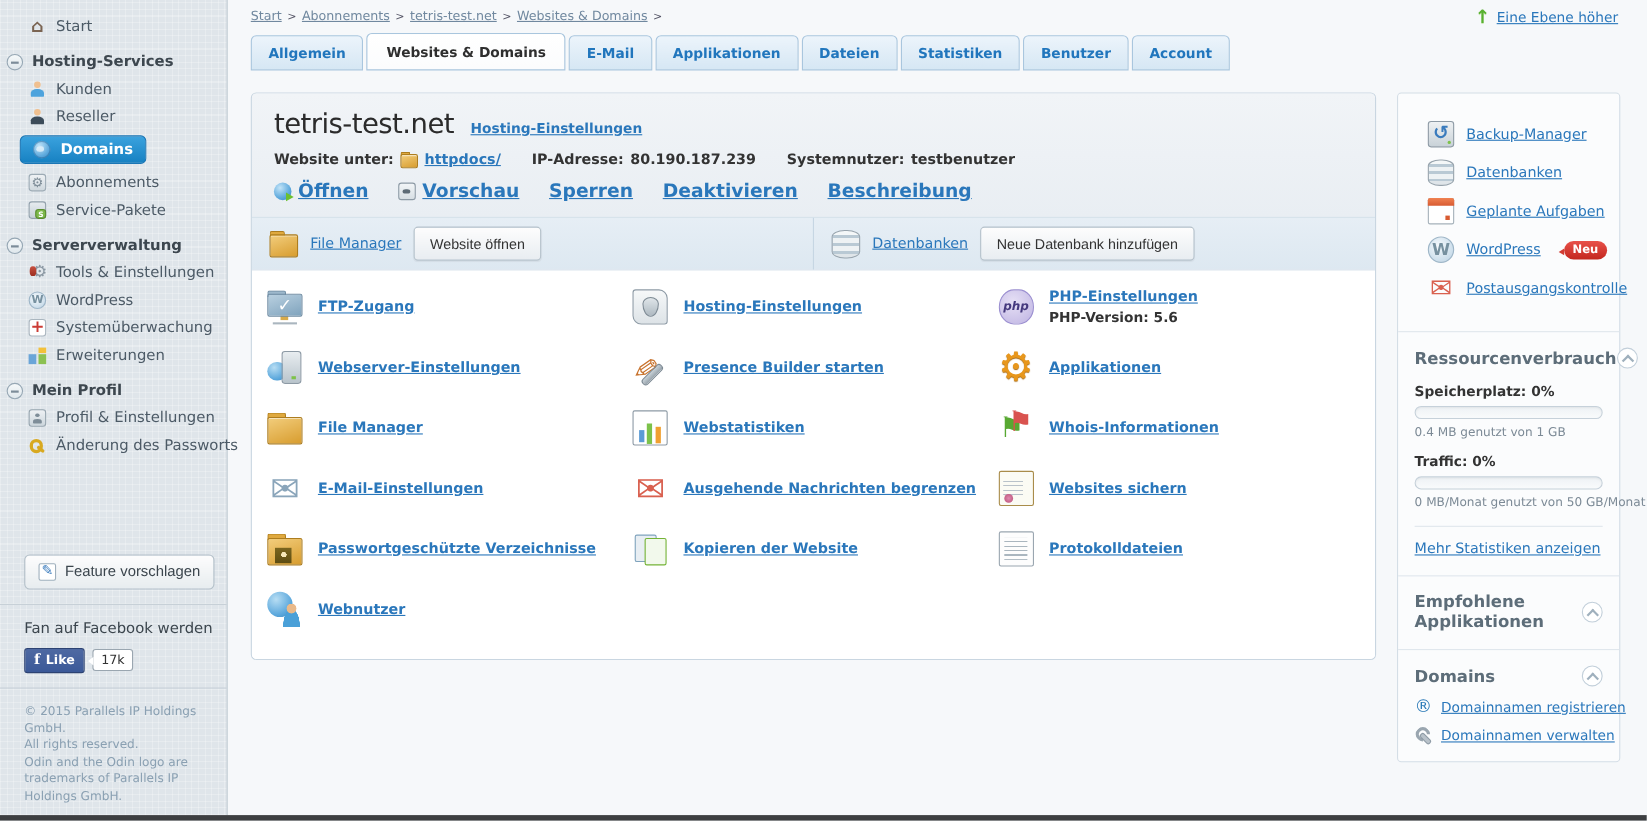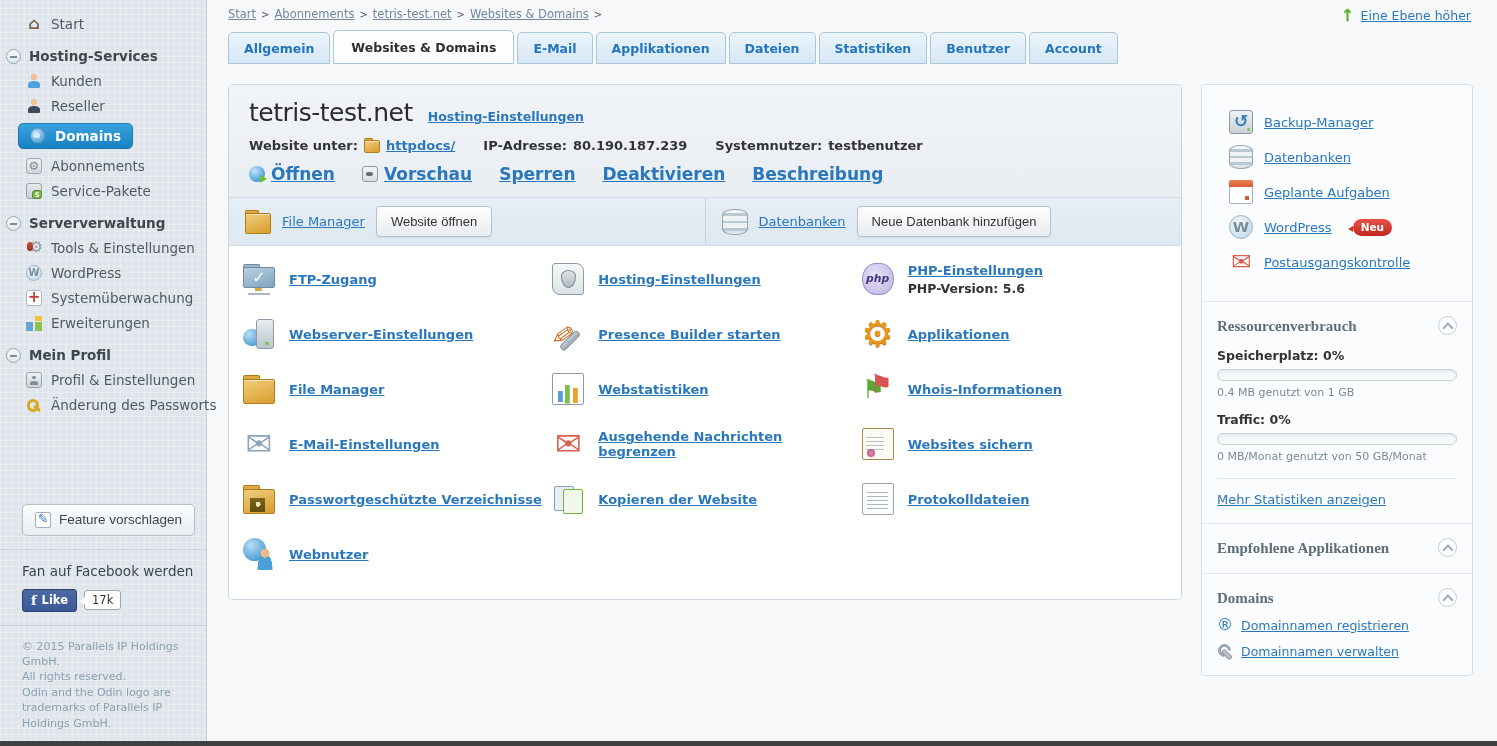--- a/index.html
+++ b/index.html
@@ -61,26 +61,26 @@
   .tool-cell { flex:1; display:flex; align-items:center; gap:11px; padding:8px 16px; }
   .tool-cell + .tool-cell { border-left:1px solid #c6d6e3; }
   .btn { background:linear-gradient(#fdfdfd,#e8edf1); border:1px solid #b6c2cb; border-radius:4px; padding:7px 14px; font-size:13px; color:#333; cursor:pointer; box-shadow:0 1px 1px rgba(0,0,0,.05); white-space:nowrap; }
 
   .grid { display:grid; grid-template-columns:repeat(3,1fr); row-gap:21px; column-gap:8px; padding:16px 18px 28px 14px; background:#fff; }
   .grid-item { display:flex; align-items:center; gap:14px; min-height:34px; cursor:pointer; }
   .grid-item .lnk { font-weight:bold; font-size:13px; }
   .caption { font-weight:bold; font-size:12.5px; color:#333; margin-top:3px; }
 
   
-  .rightcol { width:272px; border:1px solid #d4dee6; border-radius:4px; background:#fbfcfd; }
+  .rightcol { width:203px; border:1px solid #d4dee6; border-radius:4px; background:#fbfcfd; }
   .rc-section { padding:14px 15px 16px; }
   .rc-section + .rc-section { border-top:1px solid #e0e7ed; }
   .q-item { display:flex; align-items:center; gap:11px; margin:11px 0 11px 12px; }
   .q-item .lnk { font-size:13px; white-space:nowrap; }
-  .rc-head { display:flex; justify-content:space-between; align-items:flex-end; font-size:15px; font-weight:bold; color:#5d6d79;font-family:Liberation Serif, serif; }
+  .rc-head { display:flex; justify-content:space-between; align-items:center; font-size:15px; font-weight:bold; color:#5d6d79; }
   .res-label { font-weight:bold; font-size:12.5px; margin-top:13px; }
   .bar { height:12px; border:1px solid #c6d1da; border-radius:7px; background:linear-gradient(#eef2f5,#f9fbfc); margin-top:6px; box-shadow:inset 0 1px 2px rgba(0,0,0,.06); overflow:hidden; }
   .fill { height:100%; background:linear-gradient(#8cc24a,#6aa32e); width:0; border-radius:7px; }
   .res-caption { font-size:11px; color:#7c8a96; margin-top:5px; white-space:nowrap; }
   .res-divider { border-top:1px solid #e0e7ed; margin:15px 0 13px; }
   .more-link { font-size:13px; }
   .dom-item { display:flex; align-items:center; gap:8px; margin-top:10px; }
   .dom-item .lnk { font-size:12.5px; white-space:nowrap; }
 
   .badge { position:relative; margin-left:10px; background:linear-gradient(#e8514a,#c3271e); color:#fff; font-size:10.5px; font-weight:bold; padding:2px 8px 3px; border-radius:9px; }

